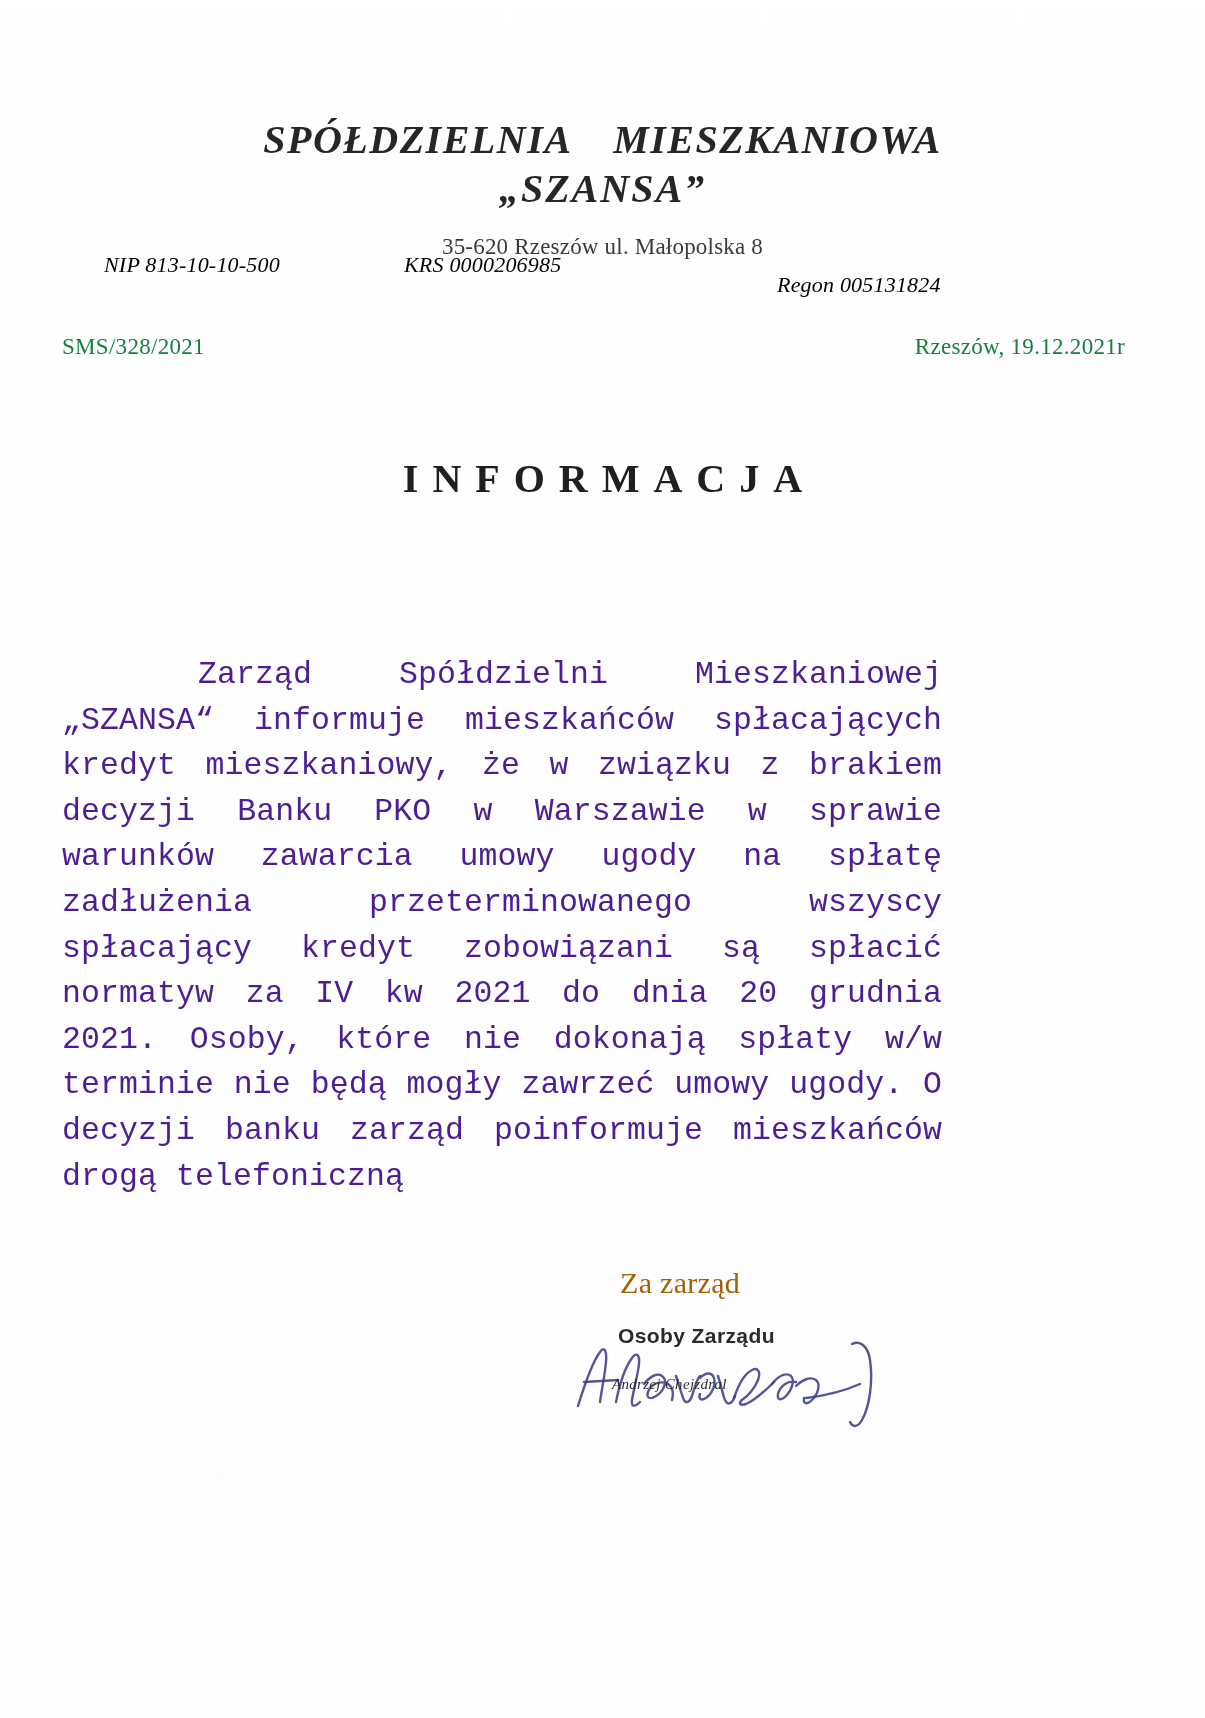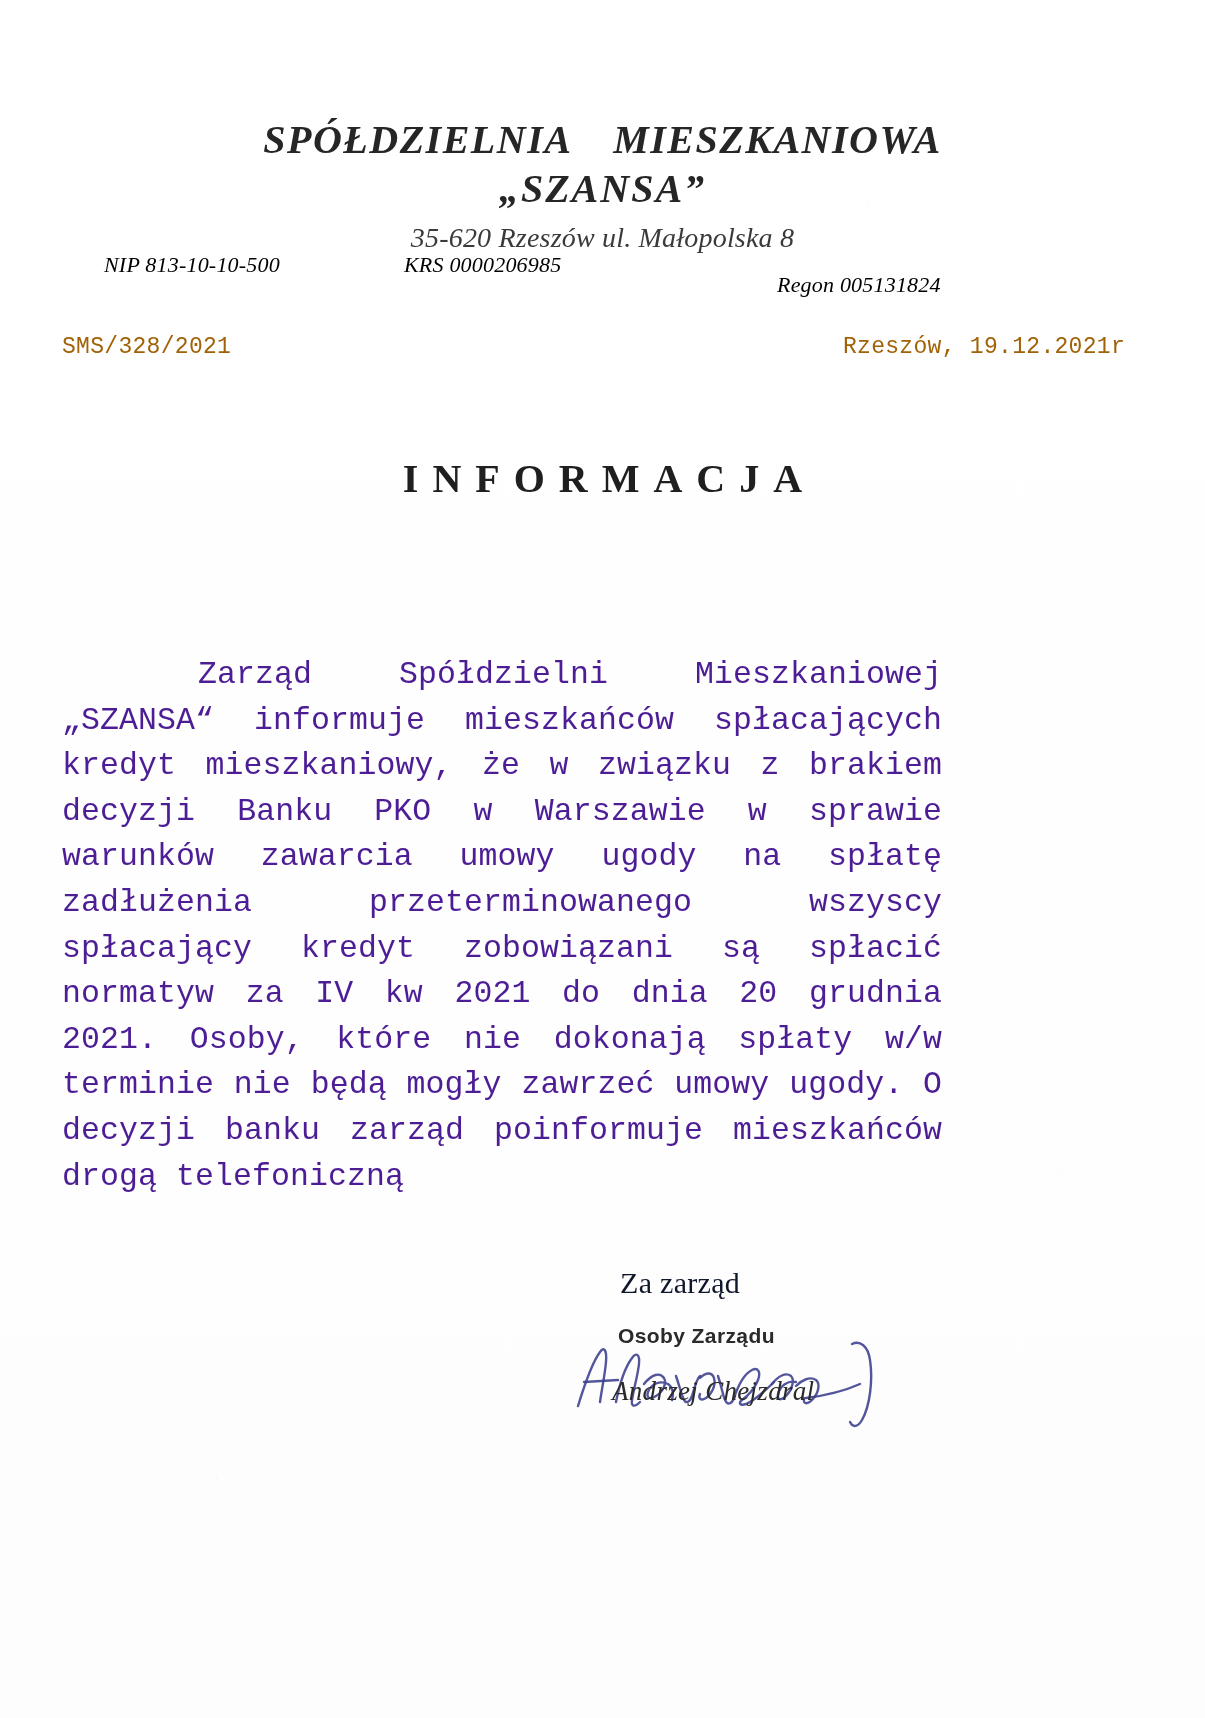--- a/index.html
+++ b/index.html
@@ -60,24 +60,23 @@
     font-style: italic;
     font-weight: 700;
     font-size: 40px;
     letter-spacing: 2px;
     color: #262626;
     line-height: 1.18;
     margin-top: 2px;
   }
   .org-address {
     font-family: "Liberation Serif", "DejaVu Serif", serif;
-    font-style: italic;
-    font-size: 28px;
+    font-size: 23px;
     color: #3a3a3a;
-    margin-top: 10px;
+    margin-top: 22px;
     letter-spacing: 0.2px;
   }
 
   .org-ids {
     position: absolute;
     left: 0;
     right: 0;
     top: 252px;
     height: 34px;
   }
@@ -98,23 +97,23 @@
   .ref-row {
     position: absolute;
     left: 62px;
     right: 62px;
     top: 334px;
     display: flex;
     justify-content: space-between;
     align-items: baseline;
   }
   .ref-no, .ref-date {
-    font-family: Liberation Mono, monospace;
+    font-family: Liberation Serif, serif;
     font-size: 23px;
-    color: #a16207;
+    color: #15803d;
     letter-spacing: 0.3px;
     white-space: nowrap;
   }
   .ref-date { margin-right: 18px; }
 
   
   .doc-title {
     position: absolute;
     left: 0;
     right: 0;
@@ -148,21 +147,21 @@
   
   .sign-block {
     position: absolute;
     left: 560px;
     top: 1266px;
     width: 420px;
   }
   .sign-heading {
     font-family: "Liberation Serif", "DejaVu Serif", serif;
     font-size: 30px;
-    color: #0f172a;
+    color: #a16207;
     padding-left: 60px;
     letter-spacing: 0.3px;
   }
   .stamp {
     position: relative;
     margin-top: 24px;
     padding-left: 40px;
     height: 110px;
   }
   .stamp-role {
@@ -172,21 +171,21 @@
     color: #2a2a2a;
     letter-spacing: 0.4px;
     white-space: nowrap;
     position: absolute;
     left: 58px;
     top: 0;
   }
   .stamp-name {
     font-family: "Liberation Serif", "DejaVu Serif", serif;
     font-style: italic;
-    font-size: 27px;
+    font-size: 15px;
     color: #2a2a2a;
     letter-spacing: 0.3px;
     white-space: nowrap;
     position: absolute;
     left: 52px;
     top: 52px;
   }
   .signature-svg {
     position: absolute;
     left: 0;

